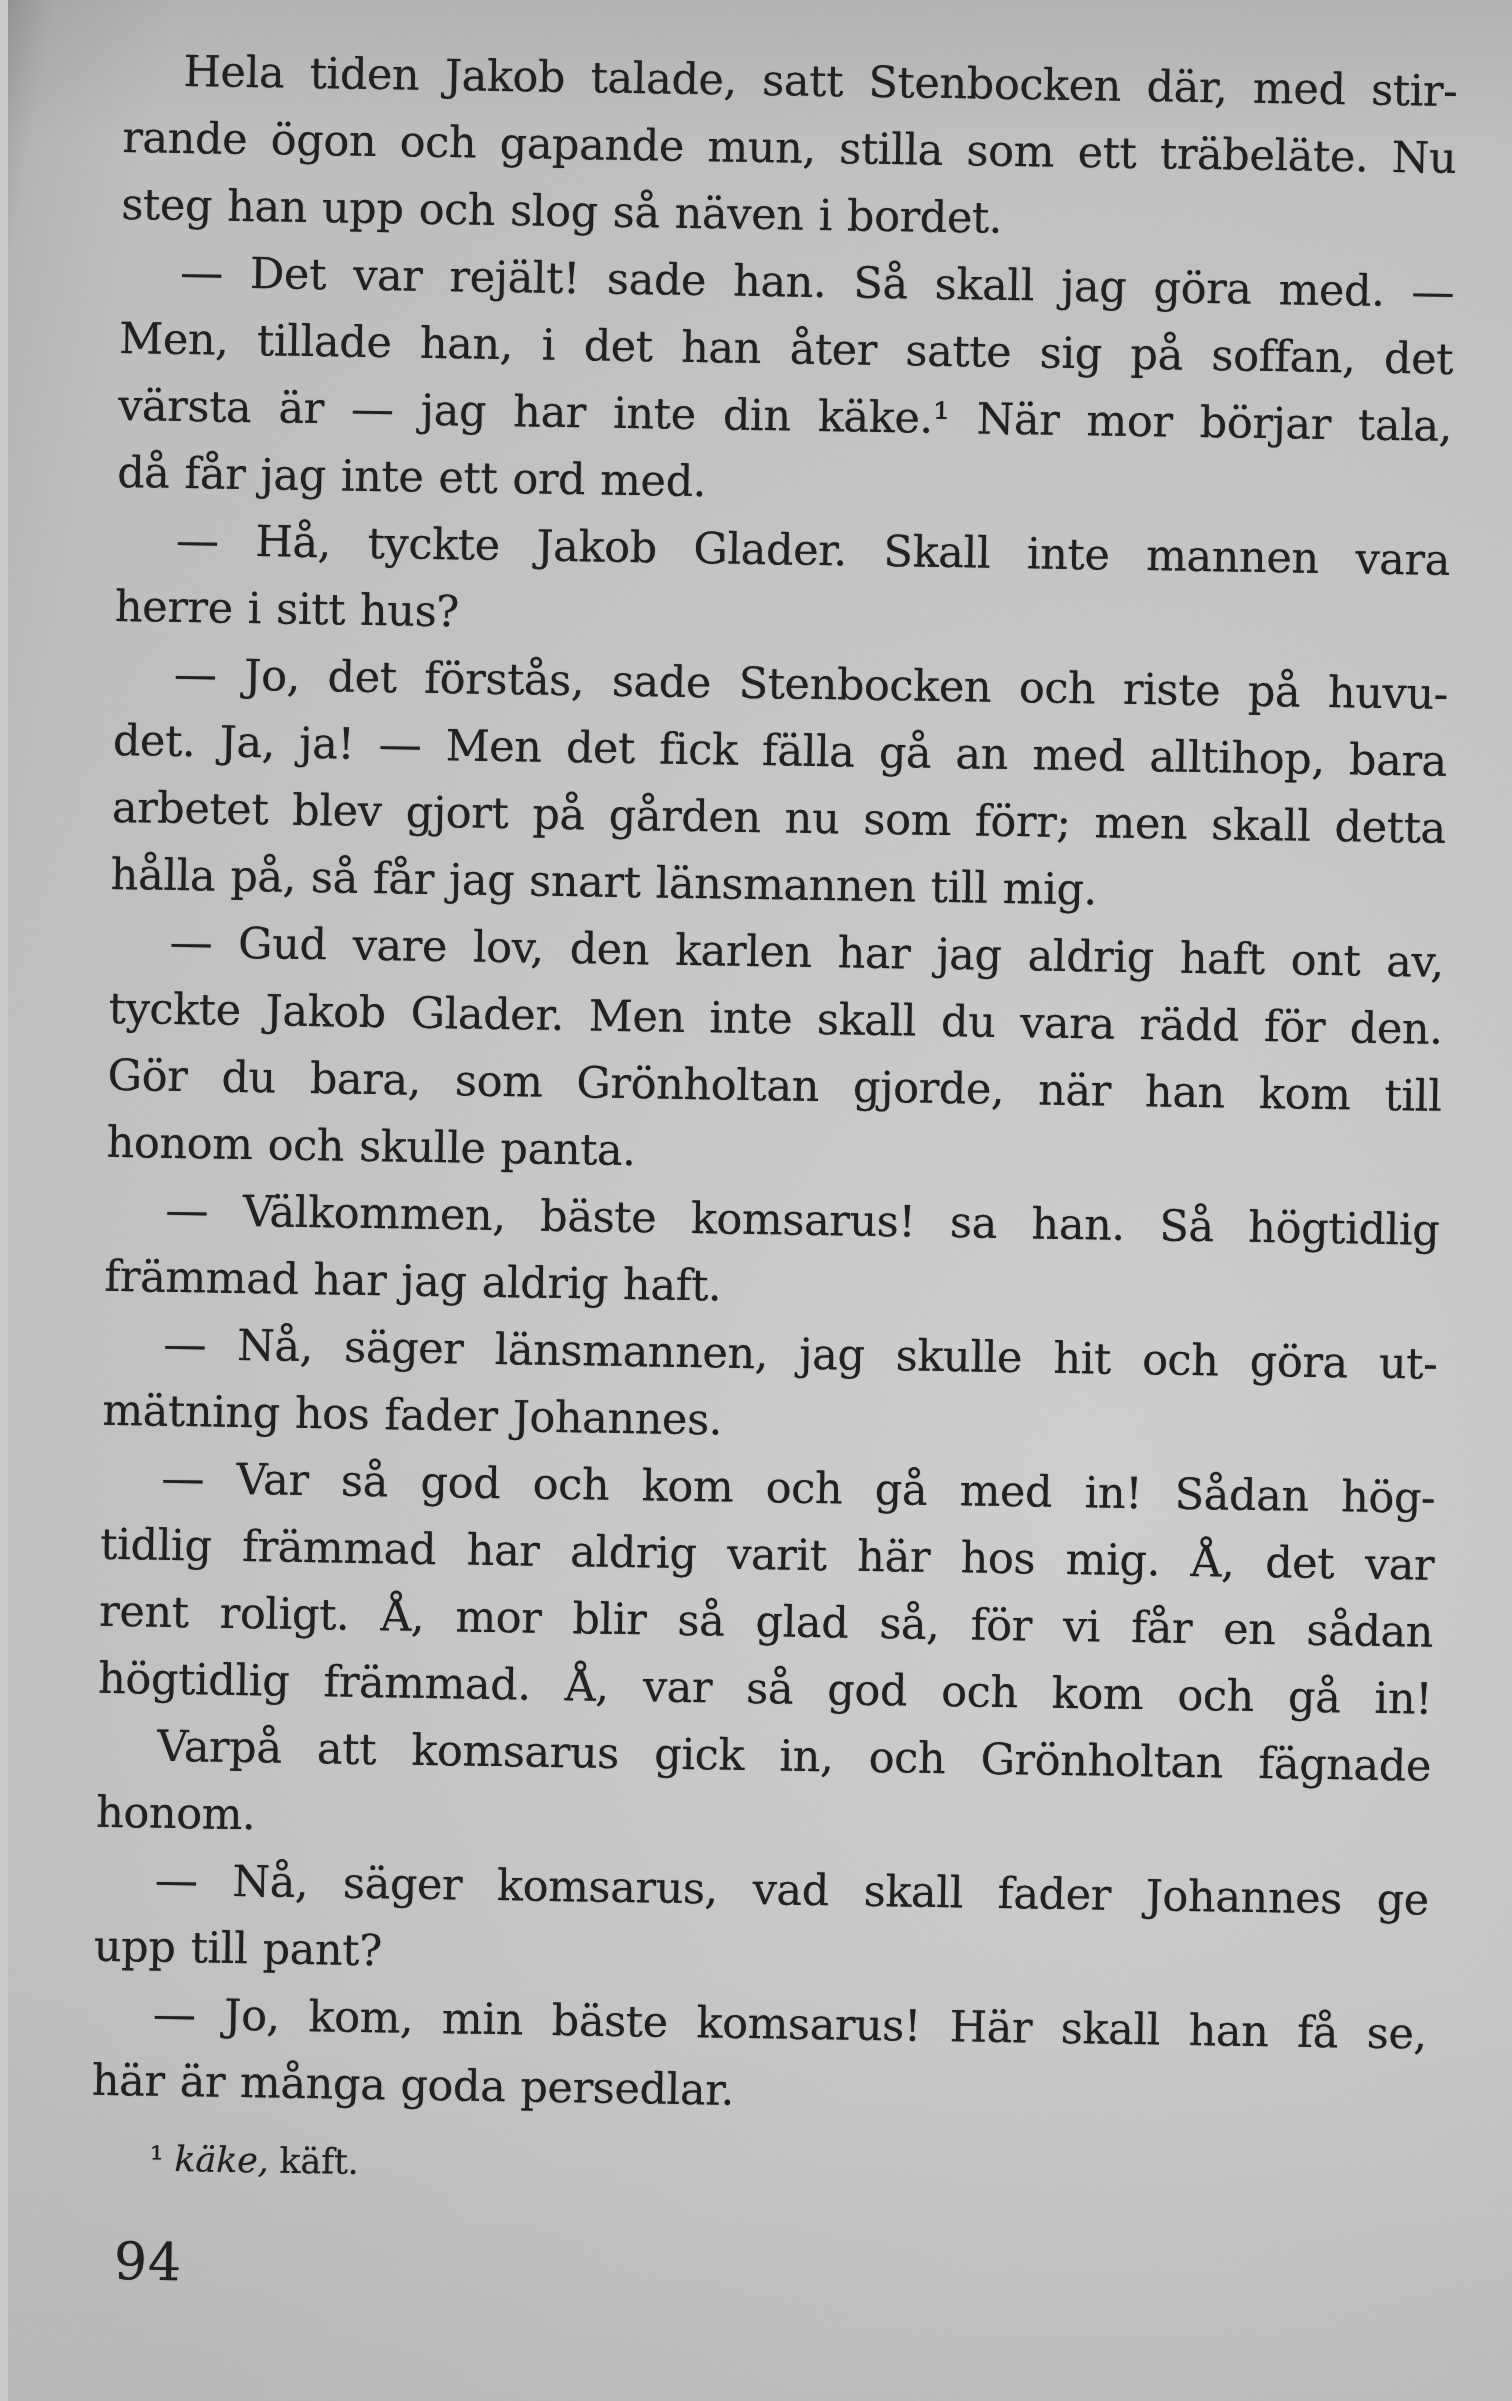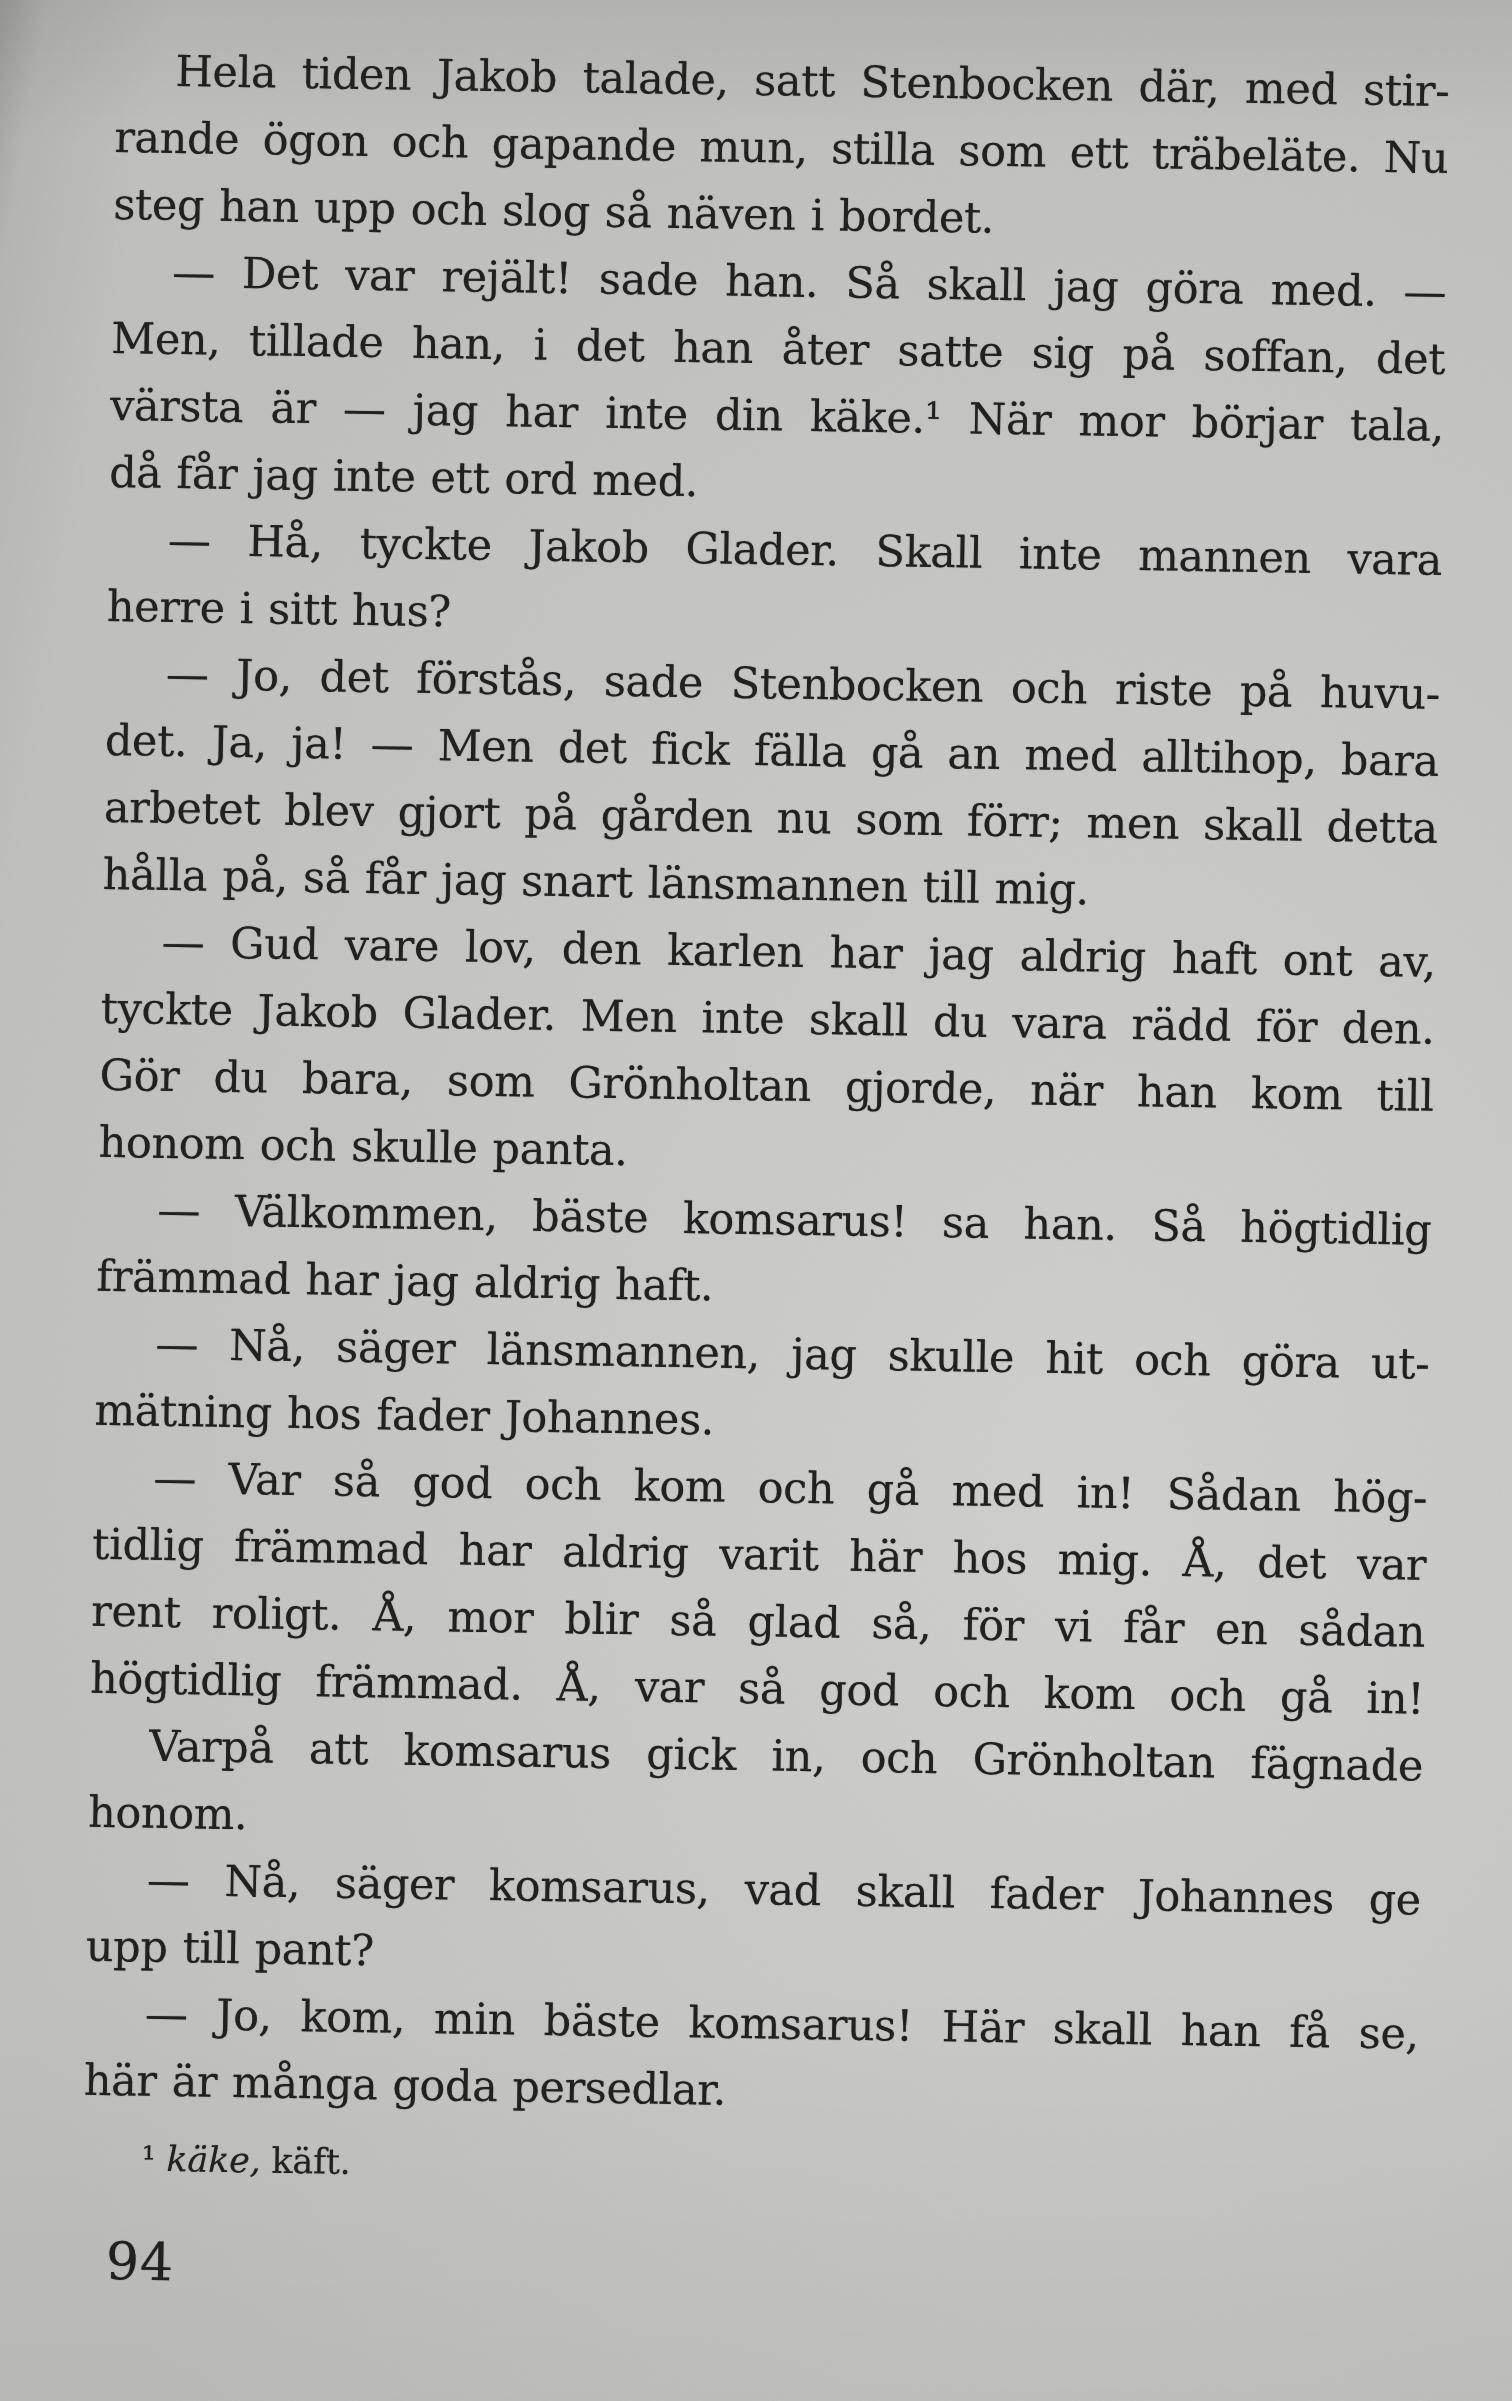--- a/index.html
+++ b/index.html
@@ -12,20 +12,21 @@
     font-family: "DejaVu Serif", serif;
   }
   .scan-page {
     position: absolute;
     inset: 0;
     background:
       linear-gradient(100deg, rgba(0,0,0,0.18) 0%, rgba(0,0,0,0.06) 2.5%, rgba(0,0,0,0.0) 9%),
       linear-gradient(to bottom, rgba(0,0,0,0.07) 0%, rgba(0,0,0,0.0) 6%, rgba(0,0,0,0.0) 82%, rgba(0,0,0,0.04) 100%),
       radial-gradient(ellipse 1245px 1601px at 72% 62%, rgba(255,255,255,0.10), rgba(0,0,0,0.05) 95%),
       var(--paper, #c9c9c7);
+    margin-left: 8px;
   }
   .text-rotator {
     position: absolute;
     left: 116px;
     top: 37px;
     width: 1334px;
     height: 2330px;
     transform: rotate(0.9deg);
     transform-origin: 0 0;
     color: var(--ink, #1d1d1d);

